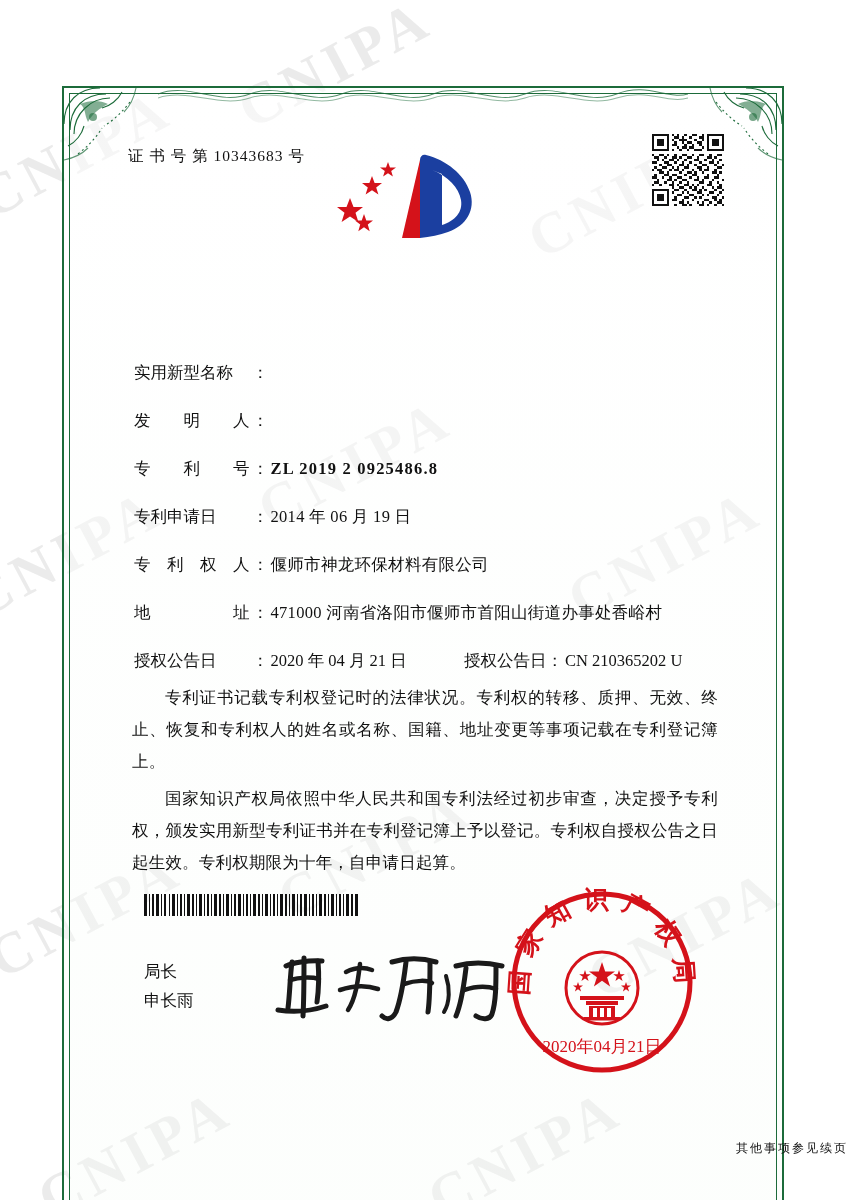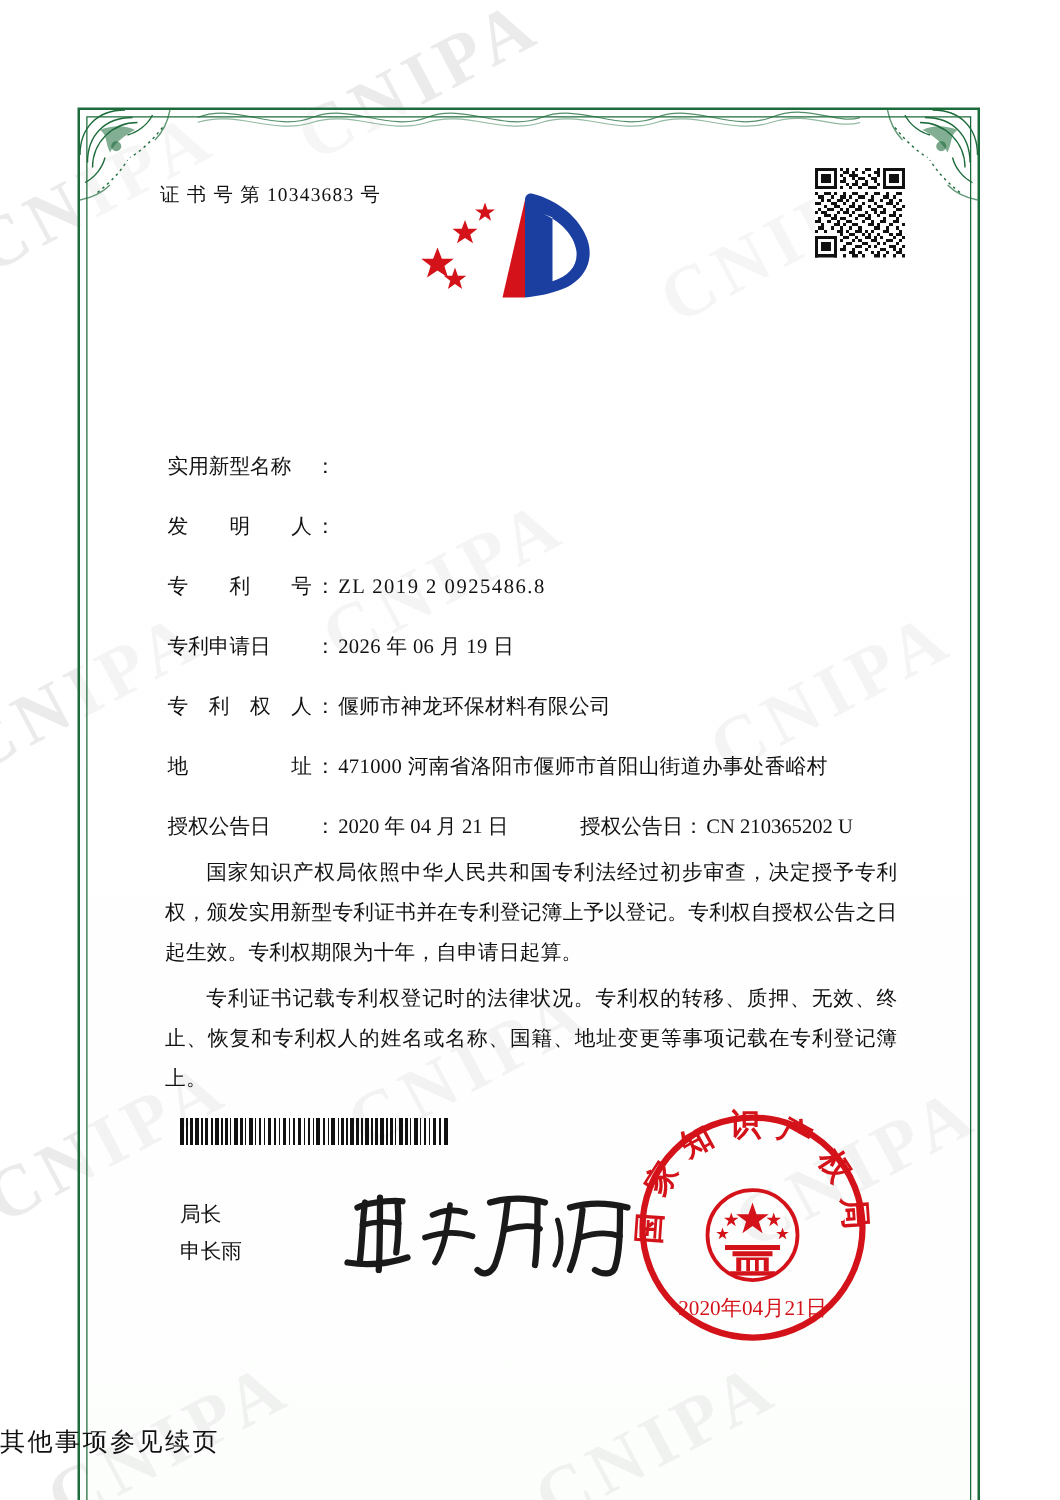--- a/index.html
+++ b/index.html
@@ -159,20 +159,21 @@
   .f-colon {
     margin-right: 2px;
   }
   .f-value {
     flex: 1;
     letter-spacing: 0.3px;
   }
   .f-value.mono-ish {
     font-family: "Liberation Serif", serif;
     letter-spacing: 1.2px;
+    font-weight: bold;
   }
 
   .row-two {
     display: flex;
     align-items: baseline;
     margin-bottom: 20px;
   }
   .row-two .half {
     display: flex;
     align-items: baseline;
@@ -239,22 +240,22 @@
     font-size: 15px;
     color: #111;
     letter-spacing: 0.5px;
   }
 
   .footer-note {
     position: absolute;
     left: 0;
     right: 0;
     top: 1140px;
-    text-align: left;
-    font-size: 20px;
+    text-align: right;
+    font-size: 12px;
     color: #111;
     letter-spacing: 2px;
     z-index: 4;
   }
 </style>
 </head>
 <body>
 
 <div class="watermarks">
   <div class="wm w1">CNIPA</div>
@@ -593,21 +594,21 @@
         <span class="f-colon">：</span>
       </div>
       <div class="field-row">
         <span class="f-label">专　　利　　号</span>
         <span class="f-colon">：</span>
         <span class="f-value mono-ish">ZL 2019 2 0925486.8</span>
       </div>
       <div class="field-row">
         <span class="f-label">专利申请日</span>
         <span class="f-colon">：</span>
-        <span class="f-value">2026 年 06 月 19 日</span>
+        <span class="f-value">2014 年 06 月 19 日</span>
       </div>
       <div class="field-row">
         <span class="f-label">专　利　权　人</span>
         <span class="f-colon">：</span>
         <span class="f-value">偃师市神龙环保材料有限公司</span>
       </div>
       <div class="field-row">
         <span class="f-label">地　　　　　址</span>
         <span class="f-colon">：</span>
         <span class="f-value">471000 河南省洛阳市偃师市首阳山街道办事处香峪村</span>
@@ -621,22 +622,22 @@
         </span>
         <span class="half">
           <span>授权公告日</span>
           <span class="f-colon">：</span>
           <span>CN 210365202 U</span>
         </span>
       </div>
     </div>
 
     <div class="paragraphs">
+      <p>专利证书记载专利权登记时的法律状况。专利权的转移、质押、无效、终止、恢复和专利权人的姓名或名称、国籍、地址变更等事项记载在专利登记簿上。</p>
       <p>国家知识产权局依照中华人民共和国专利法经过初步审查，决定授予专利权，颁发实用新型专利证书并在专利登记簿上予以登记。专利权自授权公告之日起生效。专利权期限为十年，自申请日起算。</p>
-      <p>专利证书记载专利权登记时的法律状况。专利权的转移、质押、无效、终止、恢复和专利权人的姓名或名称、国籍、地址变更等事项记载在专利登记簿上。</p>
     </div>
 
     <div class="barcode">
       <svg width="215" height="22" viewBox="0 0 215 22" shape-rendering="crispEdges">
         <rect width="215" height="22" fill="#ffffff" opacity="0"></rect>
         <g fill="#111111">
           <rect x="0" y="0" width="3" height="22"></rect>
             <rect x="5" y="0" width="1" height="22"></rect>
           <rect x="8" y="0" width="2" height="22"></rect>
             <rect x="12" y="0" width="3" height="22"></rect>

